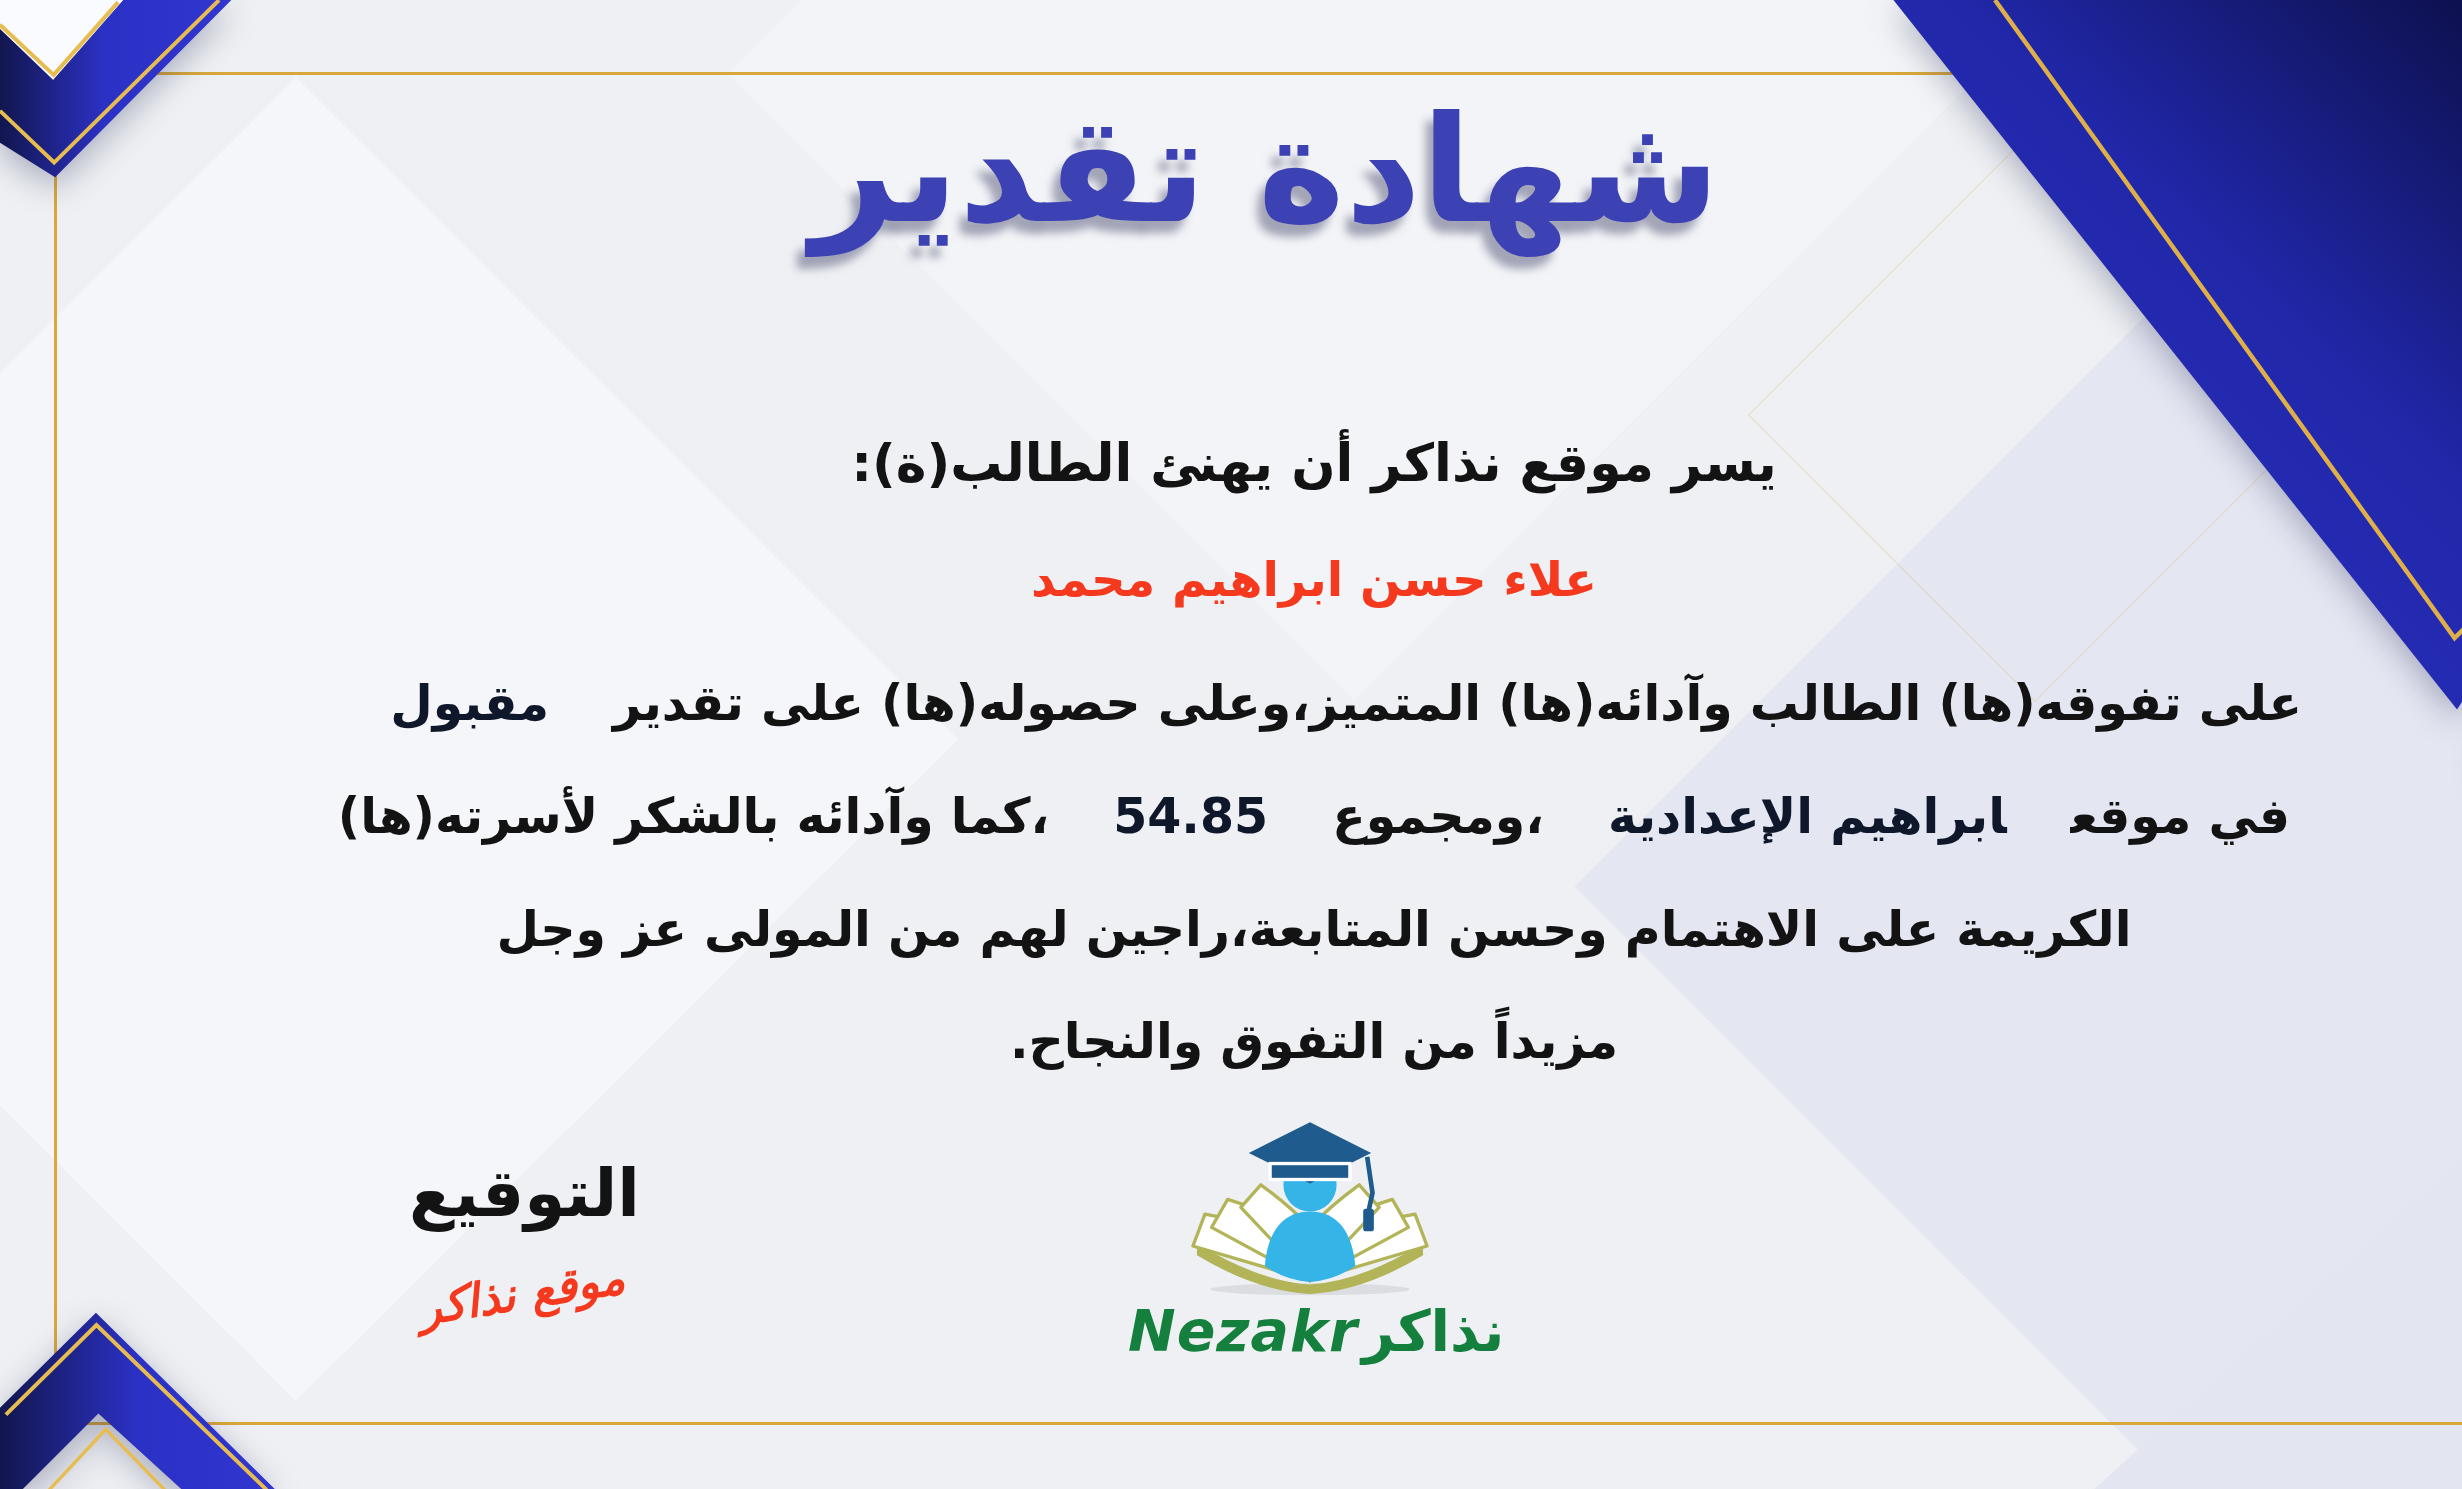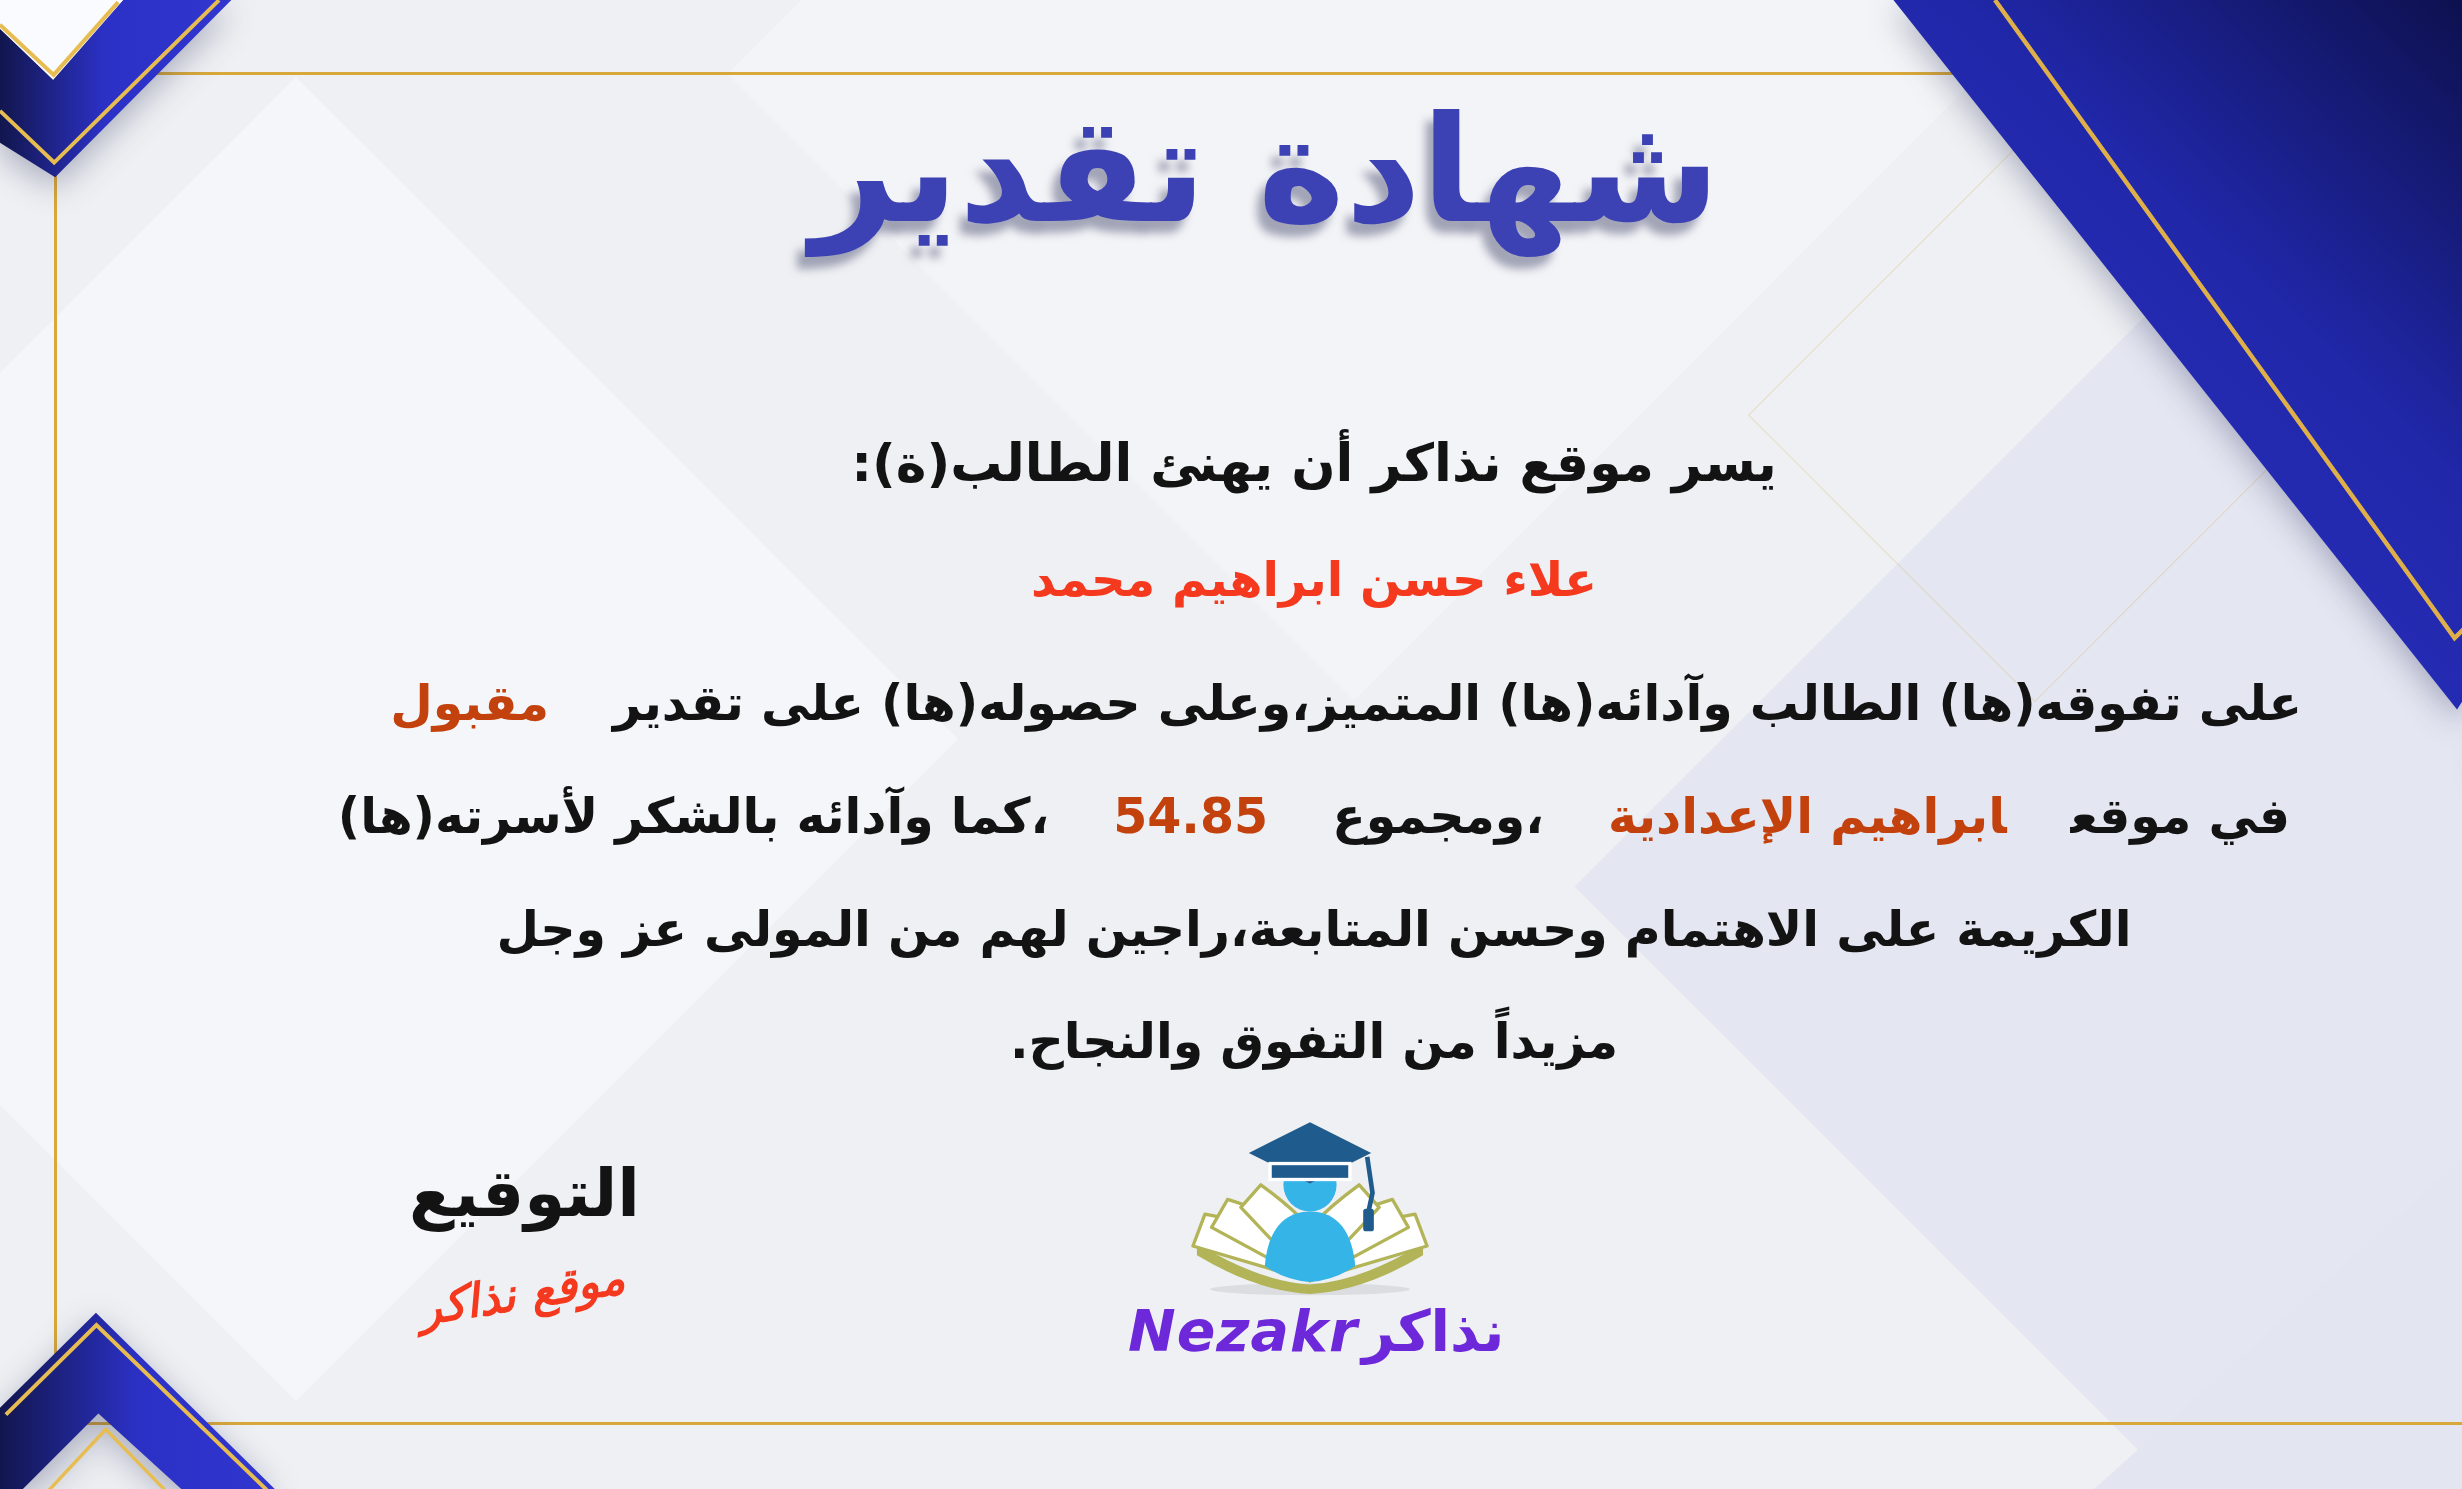--- a/index.html
+++ b/index.html
@@ -33,31 +33,31 @@
   .txt{position:absolute; z-index:4; margin:0; font-weight:bold; color:#131313;}
   .title{
     left:0; top:84px; width:2531px; text-align:center;
     font-size:148px; color:#3c42b4; letter-spacing:2px;
     text-shadow:-7.9px 11.8px 8.9px rgba(95,99,130,.55);
   }
   .intro{left:0; top:433px; width:2628px; text-align:center; font-size:52px;}
   .student{left:0; top:551px; width:2628px; text-align:center; font-size:48px; color:#f4391f;}
   .bodyline{left:69px; top:0; width:2490px; text-align:center; font-size:49px; line-height:1.35;}
   .l1{top:671px;} .l2{top:784px;} .l3{top:897px;} .l4{top:1009px;}
-  .red{color:#c2410c;}
+  .red{color:#0f172a;}
   .gapped{margin:0 64px;}
   .sig-label{left:409px; top:1155px; width:231px; text-align:center; font-size:66px;}
   .sig-script{
     left:374px; top:1266px; width:295px; text-align:center; font-size:46px; color:#f4391f;
     font-style:italic; transform:rotate(-9deg);
   }
   
   .logo{position:absolute; z-index:4; left:1128px; top:1113px; width:364px; text-align:center;}
   .logo svg{display:block; margin:0 auto; width:266px; height:auto;}
-  .logo-text{direction:ltr; font-weight:bold; font-size:57px; color:#6d28d9; margin-top:2px; white-space:nowrap;}
+  .logo-text{direction:ltr; font-weight:bold; font-size:57px; color:#15803d; margin-top:2px; white-space:nowrap;}
   .logo-text .latin{font-style:italic; letter-spacing:1px;}
   .logo-text .arabic{margin-left:3.9px;}
 </style>
 </head>
 <body>
 
 <div class="stage">
 
   <div class="facet fd2"></div>
   <div class="facet fd3"></div>

